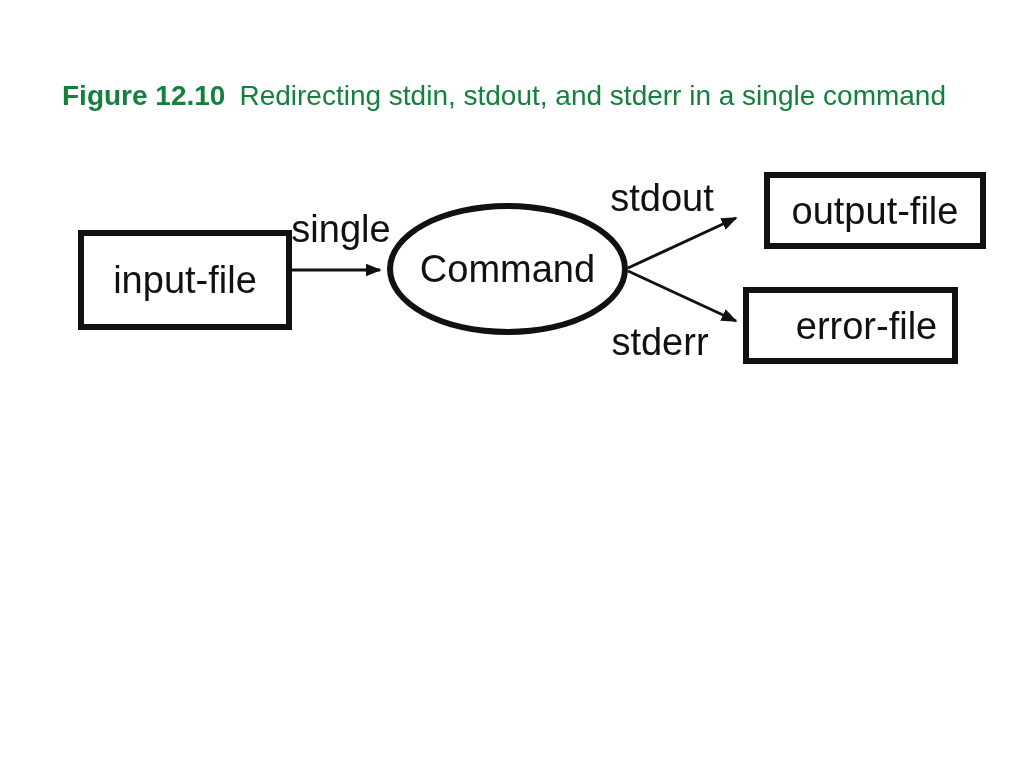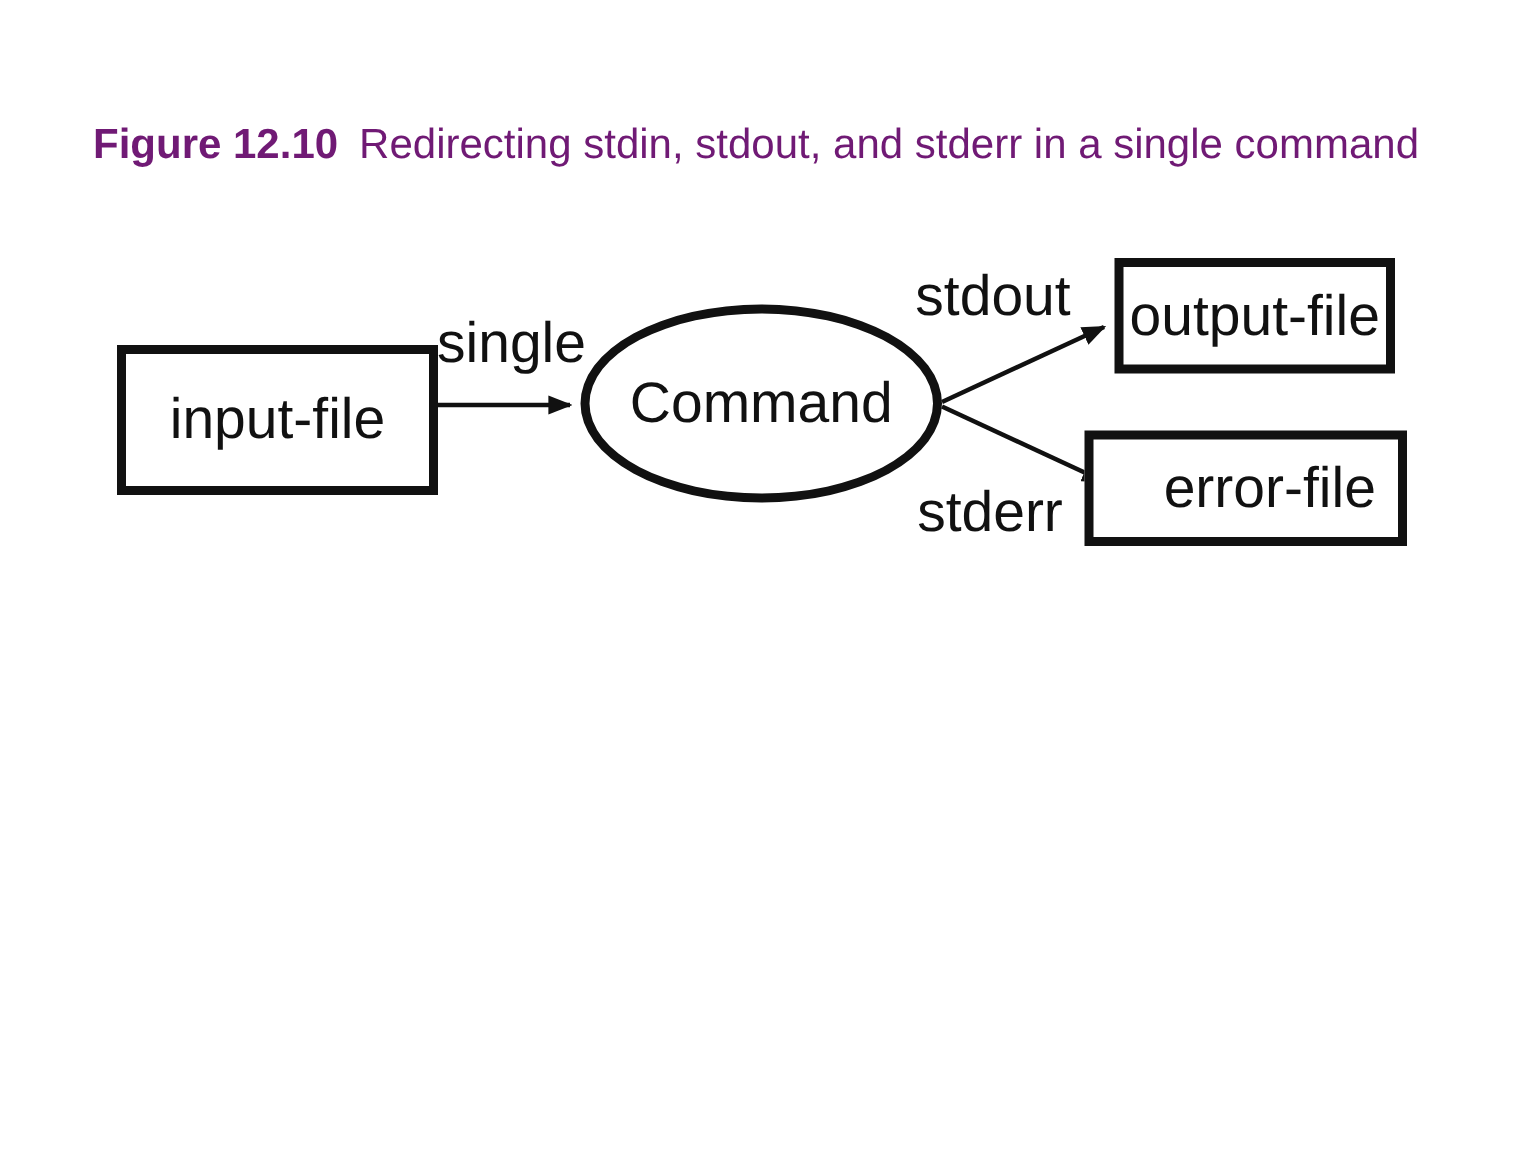--- a/index.html
+++ b/index.html
@@ -16,21 +16,21 @@
     font-family: "Liberation Sans", sans-serif;
     color: #111111;
   }
   .figure-caption {
     position: absolute;
     left: 62px;
     top: 81px;
     font-size: 28px;
     line-height: 1.1;
     white-space: nowrap;
-    color: #701a75;
+    color: #15803d;
   }
   .figure-caption .fig-num {
     font-weight: bold;
     margin-right: 14px;
   }
   .arrows-layer {
     position: absolute;
     left: 0;
     top: 0;
     width: 1024px;
@@ -47,22 +47,22 @@
     font-size: 38px;
     line-height: 1;
     color: #111111;
   }
   .node-input  { left: 78px;  top: 230px; width: 214px; height: 100px; }
   .node-command {
     left: 387px; top: 203px; width: 241px; height: 132px;
     border-radius: 50%;
     text-align: center;
   }
-  .node-output { left: 743px; top: 172px; width: 187px; height: 77px; }
-  .node-error  { left: 723px; top: 287px; width: 215px; height: 77px; padding-left: 32px; }
+  .node-output { left: 764px; top: 172px; width: 222px; height: 77px; }
+  .node-error  { left: 743px; top: 287px; width: 215px; height: 77px; padding-left: 32px; }
   .edge-label {
     position: absolute;
     transform: translateX(-50%);
     font-size: 38px;
     line-height: 1;
     white-space: nowrap;
     color: #111111;
   }
   .label-stdin  { left: 341px; top: 210px; }
   .label-stdout { left: 650px; top: 179px; margin-left: 12px; }

